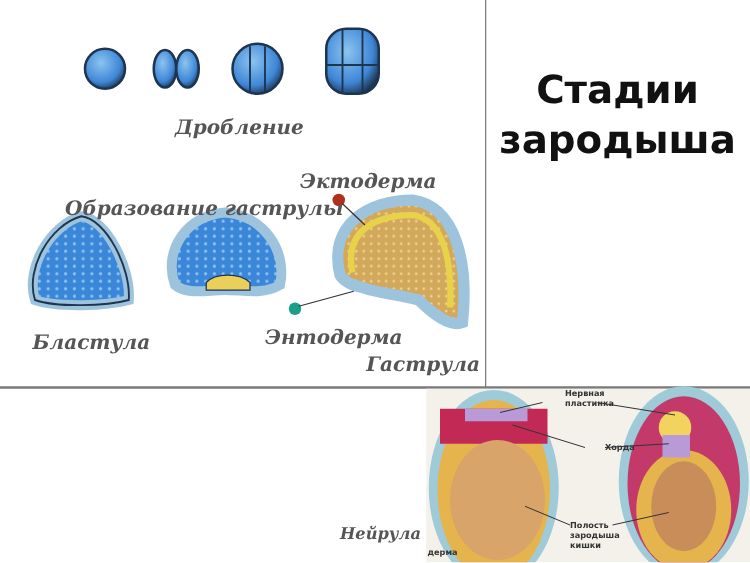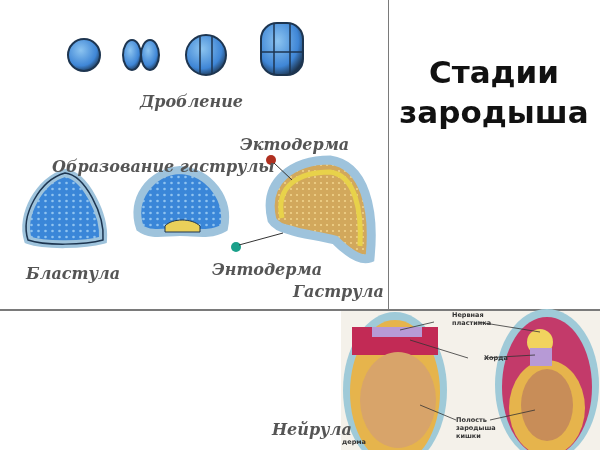--- a/index.html
+++ b/index.html
@@ -86,21 +86,21 @@
   <line x1="456" y1="420" x2="420" y2="405" stroke="#333" stroke-width="0.8"></line>
   <line x1="490" y1="420" x2="535" y2="410" stroke="#333" stroke-width="0.8"></line>
 </svg>
 
 <span class="lbl" style="left:140px;top:92px;">Дробление</span>
 <span class="lbl" style="left:52px;top:135px;margin-top:22px;">Образование гаструлы</span>
 <span class="lbl" style="left:240px;top:135px;">Эктодерма</span>
 <span class="lbl" style="left:26px;top:264px;">Бластула</span>
 <span class="lbl" style="left:212px;top:260px;">Энтодерма</span>
 <span class="lbl" style="left:293px;top:282px;">Гаструла</span>
-<span class="lbl" style="left:272px;top:420px;font-size:16px;">Нейрула</span>
+<span class="lbl" style="left:272px;top:420px;font-size:13px;">Нейрула</span>
 
 <div class="small" style="left:452px;top:311px;">
   <div>Нервная</div>
   <div>пластинка</div>
 </div>
 <div class="small" style="left:484px;top:354px;">Хорда</div>
 <div class="small" style="left:456px;top:416px;">
   <div>Полость</div>
   <div>зародыша</div>
   <div>кишки</div>

